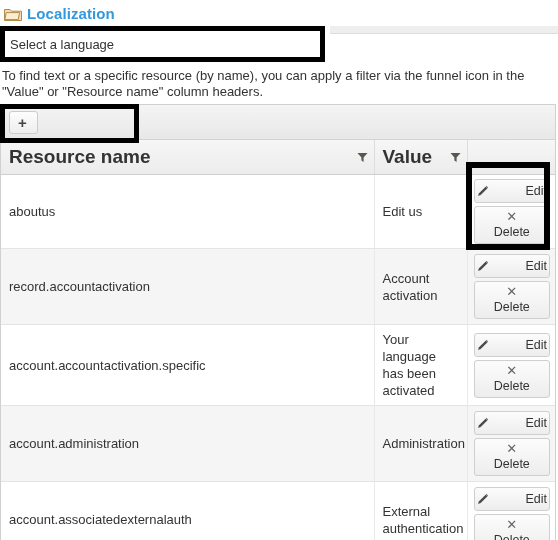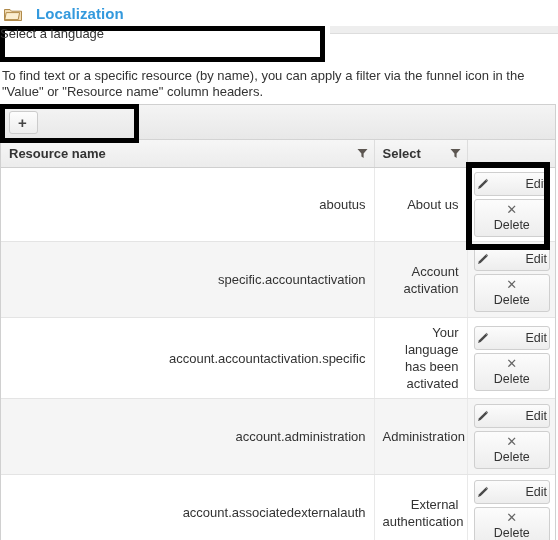--- a/index.html
+++ b/index.html
@@ -14,21 +14,21 @@
     font-family: "Liberation Sans", sans-serif;
     font-size: 13px;
     color: #333333;
     position: relative;
   }
 
   
   .page-header {
     display: flex;
     align-items: center;
-    gap: 14px;
+    gap: 5px;
     padding: 6px 0 0 4px;
     height: 22px;
     box-sizing: border-box;
   }
   .folder-icon {
     width: 18px;
     height: 15px;
     flex: 0 0 auto;
     display: block;
   }
@@ -58,20 +58,22 @@
     z-index: 3;
   }
   .lang-row {
     position: absolute;
     left: 0;
     top: 0;
     width: 325px;
     height: 36px;
     box-sizing: border-box;
     display: flex;
+    align-items: center;
+    padding-left: 10px;
     z-index: 4;
   }
   .lang-label {
     font-size: 13px;
     color: #333;
   }
   .lang-select {
     position: absolute;
     left: 211px;
     top: 6px;
@@ -159,21 +161,21 @@
 
   table.data {
     border-collapse: collapse;
     width: 100%;
     table-layout: fixed;
   }
   table.data th {
     background: linear-gradient(#f6f6f6, #ececec);
     border-bottom: 1px solid #cfcfcf;
     border-right: 1px solid #dddddd;
-    font-size: 13px;
+    font-size: 19px;
     font-weight: bold;
     color: #333;
     text-align: right;
     padding: 6px 6px 6px 8px;
     height: 26px;
     box-sizing: border-box;
     vertical-align: middle;
     position: relative;
   }
   table.data th.last { border-right: none; }
@@ -186,21 +188,20 @@
   }
   table.data td {
     border-bottom: 1px solid #e4e4e4;
     border-right: 1px solid #e9e9e9;
     font-size: 13px;
     color: #333;
     padding: 6px 8px;
     vertical-align: middle;
     line-height: 17px;
     background: #ffffff;
-    text-align: right;
   }
   table.data td.actions {
     border-right: none;
     padding: 4px 5px 4px 6px;
     text-align: center;
   }
   table.data tr.alt td { background: #f5f5f5; }
 
   .action-btn {
     display: block;
@@ -279,55 +280,55 @@
         <th>
           <div class="th-inner">
             <span>Resource name</span>
             <svg class="funnel" viewBox="0 0 11 11">
               <path d="M0.5 1 L10.5 1 L6.6 5.4 L6.6 10 L4.4 8.4 L4.4 5.4 Z" fill="#5c5651"></path>
             </svg>
           </div>
         </th>
         <th>
           <div class="th-inner">
-            <span>Select</span>
+            <span>Value</span>
             <svg class="funnel" viewBox="0 0 11 11">
               <path d="M0.5 1 L10.5 1 L6.6 5.4 L6.6 10 L4.4 8.4 L4.4 5.4 Z" fill="#5c5651"></path>
             </svg>
           </div>
         </th>
         <th class="last">
           <span></span>
         </th>
       </tr>
     </thead>
     <tbody>
 
       <tr style="height:62px">
         <td>aboutus</td>
-        <td>About us</td>
+        <td>Edit us</td>
         <td class="actions">
           <button class="action-btn">
             <span class="ab-row">
               <svg class="pencil" viewBox="0 0 12 12">
                 <path d="M1 11 L2 8.3 L8.6 1.7 L10.3 3.4 L3.7 10 Z" fill="#4a4a4a"></path>
                 <path d="M8.6 1.7 L9.5 0.8 L11.2 2.5 L10.3 3.4 Z" fill="#777"></path>
               </svg>
               <span>Edit</span>
             </span>
           </button>
           <button class="action-btn ab-del">
             <span class="x-glyph">✕</span>
             <span>Delete</span>
           </button>
         </td>
       </tr>
 
       <tr class="alt" style="height:76px">
-        <td>specific.accountactivation</td>
+        <td>record.accountactivation</td>
         <td>Account activation</td>
         <td class="actions">
           <button class="action-btn">
             <span class="ab-row">
               <svg class="pencil" viewBox="0 0 12 12">
                 <path d="M1 11 L2 8.3 L8.6 1.7 L10.3 3.4 L3.7 10 Z" fill="#4a4a4a"></path>
                 <path d="M8.6 1.7 L9.5 0.8 L11.2 2.5 L10.3 3.4 Z" fill="#777"></path>
               </svg>
               <span>Edit</span>
             </span>

